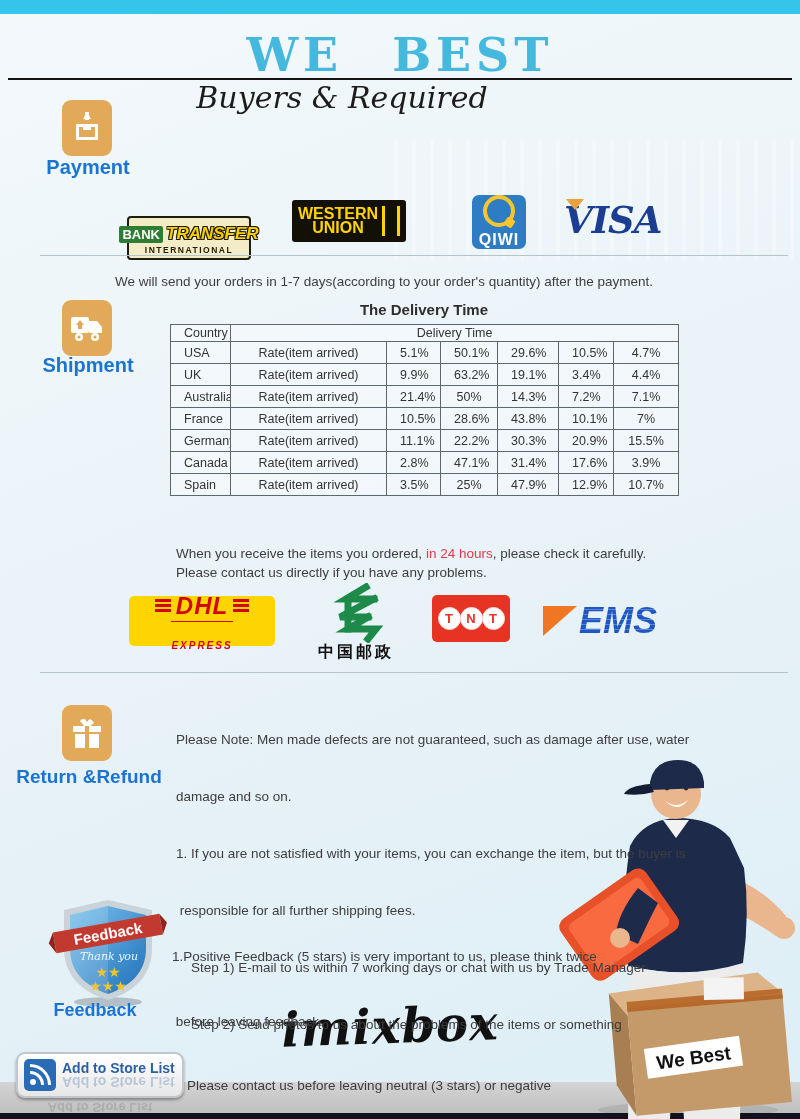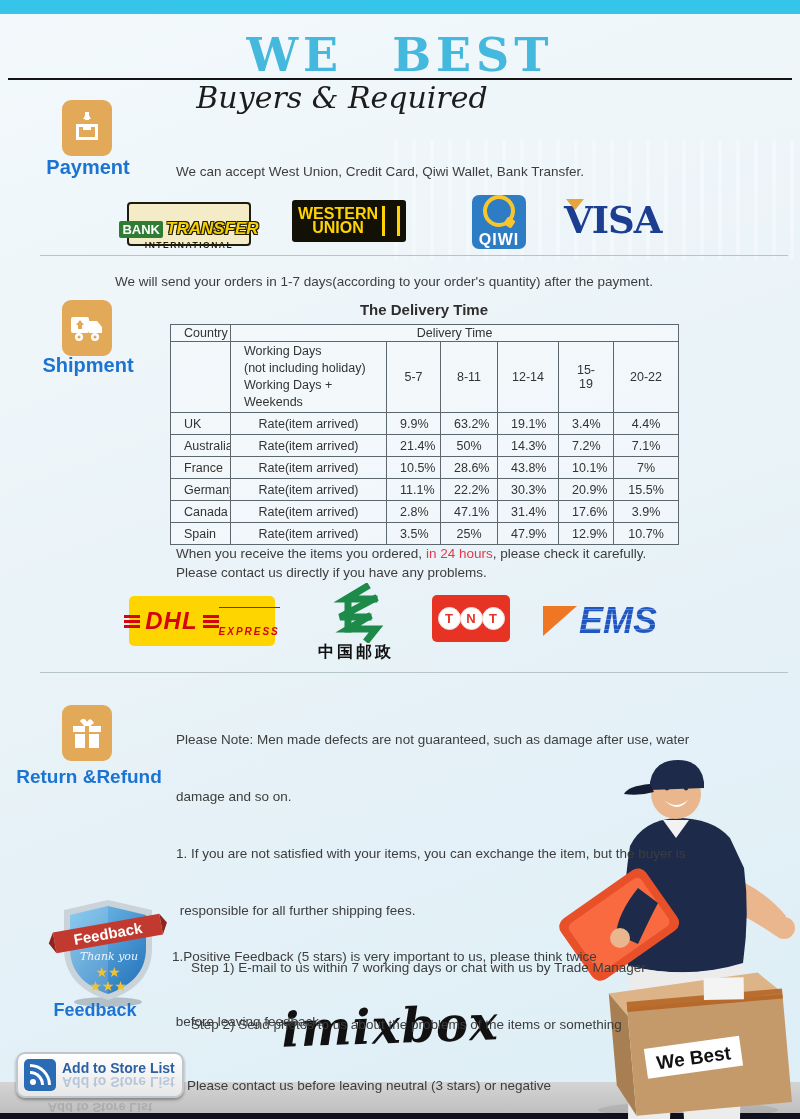--- a/index.html
+++ b/index.html
@@ -19,52 +19,52 @@
   #brand-subtitle{left:0;top:80px;width:646px;text-align:center;
     font-family:"DejaVu Serif",serif;font-style:italic;font-size:30px;color:#1c1c1c;padding-left:19px;}
   
   .sec-icon{width:50px;height:56px;background:#e2a959;border-radius:9px;
     display:flex;align-items:center;justify-content:center;}
   .sec-label{color:#1b74d2;font-size:20px;font-weight:bold;text-align:center;}
   .body-text{font-size:13.5px;color:#3d3d3d;line-height:19px;}
   .divider{border-top:1px solid #b5c3cb;}
   .hl-red{color:#e8374a;}
   
-  #bank-logo{left:127px;top:202px;width:124px;height:44px;border:2px solid #1c1c10;border-radius:4px;
-    background:#f4ecc6;text-align:center;padding-top:15px;box-sizing:border-box;}
+  #bank-logo{left:127px;top:216px;width:124px;height:44px;border:2px solid #1c1c10;border-radius:4px;
+    background:#f4ecc6;text-align:center;padding-top:6px;box-sizing:border-box;}
   .bank-row1{display:flex;align-items:center;justify-content:center;gap:3px;}
   .bank-word1{background:#2e7d32;color:#fff;font-weight:bold;font-size:13px;padding:1px 3px;border-radius:2px;}
   .bank-word2{color:#f5d000;font-style:italic;font-weight:900;font-size:17px;
     text-shadow:-1px -1px 0 #201a00,1px -1px 0 #201a00,-1px 1px 0 #201a00,1px 1px 0 #201a00;}
   .bank-word3{color:#201c05;font-size:8.5px;font-weight:bold;letter-spacing:1.5px;margin-top:1px;}
   #wu-logo{left:292px;top:200px;width:114px;height:42px;background:#131106;border-radius:3px;
     display:flex;align-items:center;justify-content:center;}
   .wu-text{color:#ffd400;font-weight:900;font-size:16px;line-height:14px;text-align:center;letter-spacing:0;}
   .wu-bars{width:12px;height:30px;margin-left:4px;border-left:3px solid #ffd400;border-right:3px solid #ffd400;}
   #qiwi-logo{left:472px;top:195px;width:54px;height:54px;background:#2e7cc3;border-radius:7px;
     display:flex;flex-direction:column;align-items:center;justify-content:center;}
   .qiwi-q{width:24px;height:24px;border:4px solid #f8c62c;border-radius:50%;position:relative;}
   .qiwi-q:after{content:"";position:absolute;right:-3px;bottom:-4px;width:9px;height:9px;background:#f8c62c;border-radius:2px;transform:rotate(35deg);}
   .qiwi-name{color:#fff;font-weight:bold;font-size:16px;margin-top:4px;letter-spacing:1px;}
   #visa-logo{left:564px;top:198px;width:100px;height:44px;}
-  .visa-text{font-family:"DejaVu Serif",serif;font-weight:900;font-size:37px;color:#1b3e91;letter-spacing:-1px;margin-top:9px;}
+  .visa-text{font-family:"DejaVu Serif",serif;font-style:italic;font-weight:900;font-size:37px;color:#1b3e91;letter-spacing:-1px;margin-top:9px;}
   .visa-flag{position:absolute;left:2px;top:1px;width:0;height:0;border-left:9px solid transparent;
     border-right:9px solid transparent;border-top:11px solid #e8a33d;}
   
   #delivery-table{border-collapse:collapse;table-layout:fixed;width:508px;background:rgba(255,255,255,.35);}
   #delivery-table td,#delivery-table th{border:1px solid #5d686e;font-size:12.5px;color:#333;
     font-weight:normal;padding:1px 13px;overflow:hidden;}
   .c-country{width:60px;} .c-rate{width:156px;}
   .c-d1{width:54px;} .c-d2{width:57px;} .c-d3{width:61px;} .c-d4{width:55px;} .c-d5{width:65px;}
   .td-center{text-align:center;}
   .wd-lines div{font-size:12.5px;line-height:17px;}
   .data-row td{height:19px;}
   
   #dhl-logo{left:129px;top:596px;width:146px;height:50px;background:#ffd500;border-radius:5px;
-    display:flex;flex-direction:row;align-items:center;justify-content:center;}
+    display:flex;flex-direction:column;align-items:center;justify-content:center;}
   .dhl-row{display:flex;align-items:center;gap:5px;}
   .dhl-dash{width:16px;height:3px;background:#d40511;box-shadow:0 -5px 0 #d40511,0 5px 0 #d40511;}
   .dhl-name{color:#d40511;font-style:italic;font-weight:900;font-size:24px;letter-spacing:1px;}
   .dhl-sub{color:#d40511;font-style:italic;font-weight:bold;font-size:10px;letter-spacing:2px;
     border-top:1px solid #d40511;margin-top:1px;padding-top:18px;}
   #cnpost-logo{left:318px;top:583px;width:78px;height:60px;}
   #cnpost-caption{left:296px;top:642px;width:120px;text-align:center;font-size:16px;font-weight:bold;color:#111;
     letter-spacing:3px;font-family:"Liberation Sans",sans-serif;}
   #tnt-logo{left:432px;top:595px;width:78px;height:47px;background:#e63323;border-radius:5px;
     display:flex;align-items:center;justify-content:center;gap:1px;}
@@ -112,21 +112,20 @@
 
   <div class="abs sec-icon" style="left:62px;top:100px;">
     <svg width="32" height="36" viewBox="0 0 32 36">
       <polygon points="16,2 16,2 20,9 12,9" fill="#fff"></polygon>
       <rect x="14" y="2" width="4" height="8" fill="#fff"></rect>
       <path d="M5 14 h22 v16 h-22 z M8 17 v10 h16 v-10 h-4 v3 h-8 v-3 z" fill="#fff" fill-rule="evenodd"></path>
       <rect x="5" y="14" width="22" height="3" fill="#fff"></rect>
     </svg>
   </div>
   <div class="abs sec-label" style="left:32px;top:156px;width:112px;">Payment</div>
-  <div class="abs body-text" style="left:176px;top:162px;width:520px;">We can accept West Union, Credit Card, Qiwi Wallet, Bank Transfer.</div>
 
   <div class="abs" id="bank-logo">
     <div class="bank-row1">
       <span class="bank-word1">BANK</span>
       <span class="bank-word2">TRANSFER</span>
     </div>
     <div class="bank-word3">INTERNATIONAL</div>
   </div>
 
   <div class="abs" id="wu-logo">
@@ -174,32 +173,28 @@
         <col class="c-d2">
         <col class="c-d3">
         <col class="c-d4">
         <col class="c-d5">
     </colgroup>
     <tbody>
         <tr>
       <th style="text-align:left;">Country</th>
       <th colspan="6" class="td-center">Delivery Time</th>
     </tr>
-    <tr>
-      <td></td>
-      <td class="wd-lines">
-        <div>Working Days</div>
-        <div>(not including holiday)</div>
-        <div>Working Days + Weekends</div>
-      </td>
-      <td class="td-center">5-7</td>
-      <td class="td-center">8-11</td>
-      <td class="td-center">12-14</td>
-      <td class="td-center">15-19</td>
-      <td class="td-center">20-22</td>
+    <tr class="data-row">
+      <td>USA</td>
+      <td class="td-center">Rate(item arrived)</td>
+      <td class="td-center">5.1%</td>
+      <td class="td-center">50.1%</td>
+      <td class="td-center">29.6%</td>
+      <td class="td-center">10.5%</td>
+      <td class="td-center">4.7%</td>
     </tr>
     <tr class="data-row">
       <td>UK</td>
       <td class="td-center">Rate(item arrived)</td>
       <td class="td-center">9.9%</td>
       <td class="td-center">63.2%</td>
       <td class="td-center">19.1%</td>
       <td class="td-center">3.4%</td>
       <td class="td-center">4.4%</td>
     </tr>

